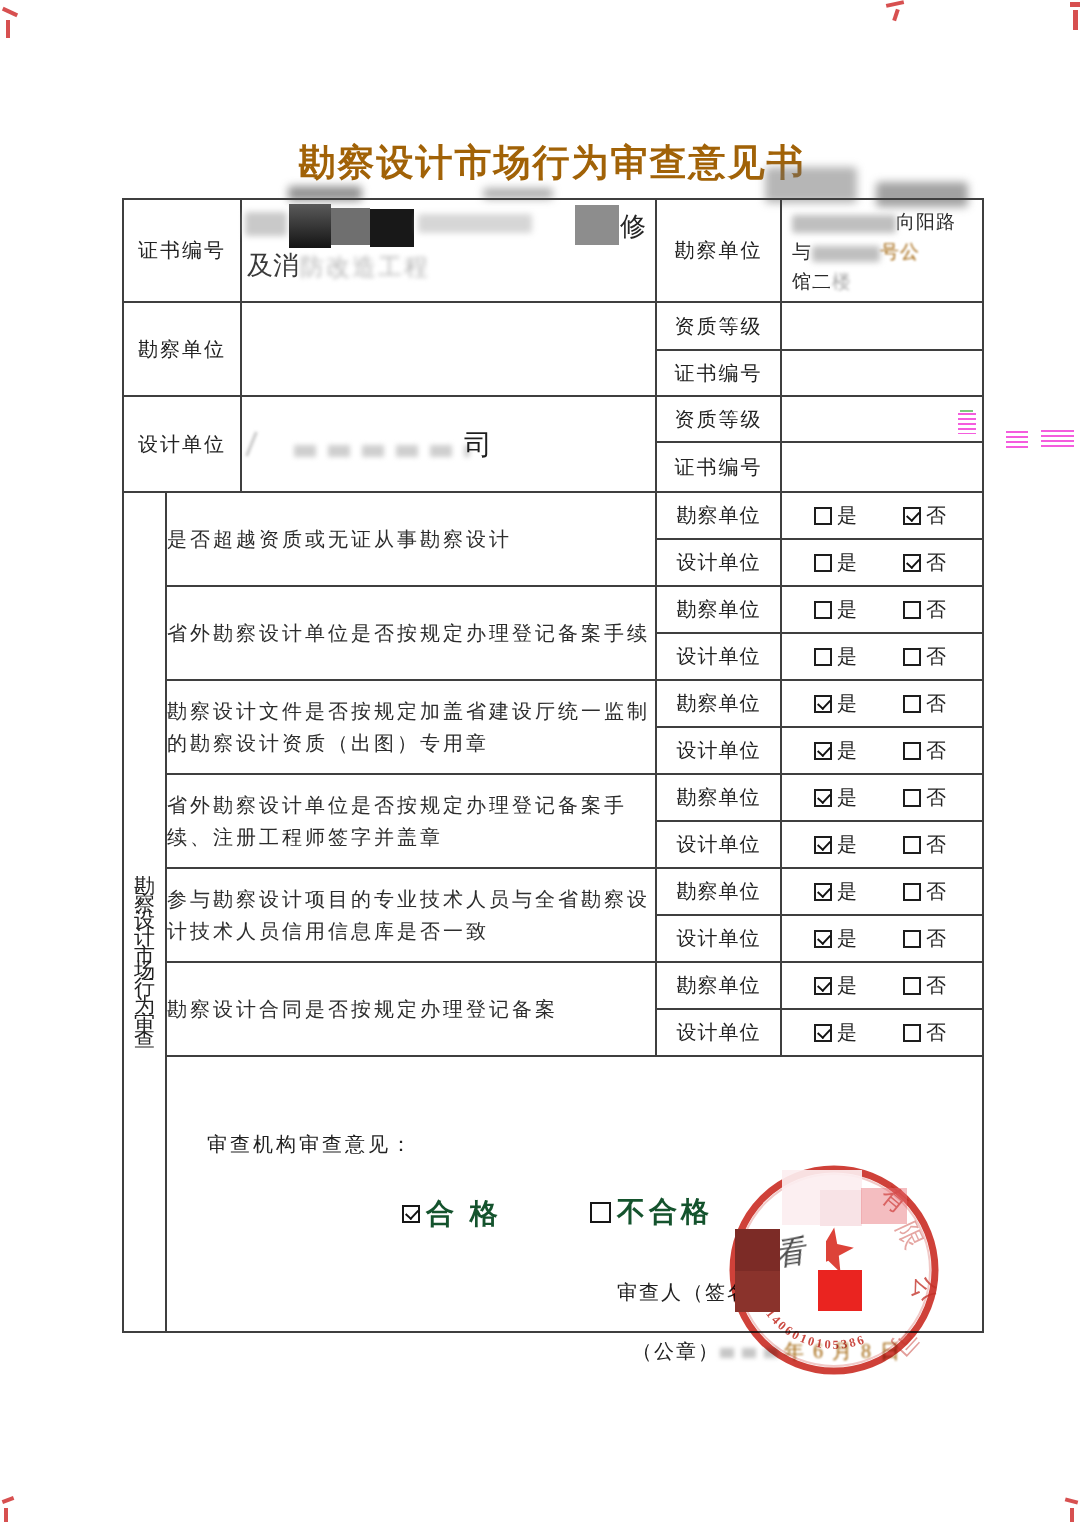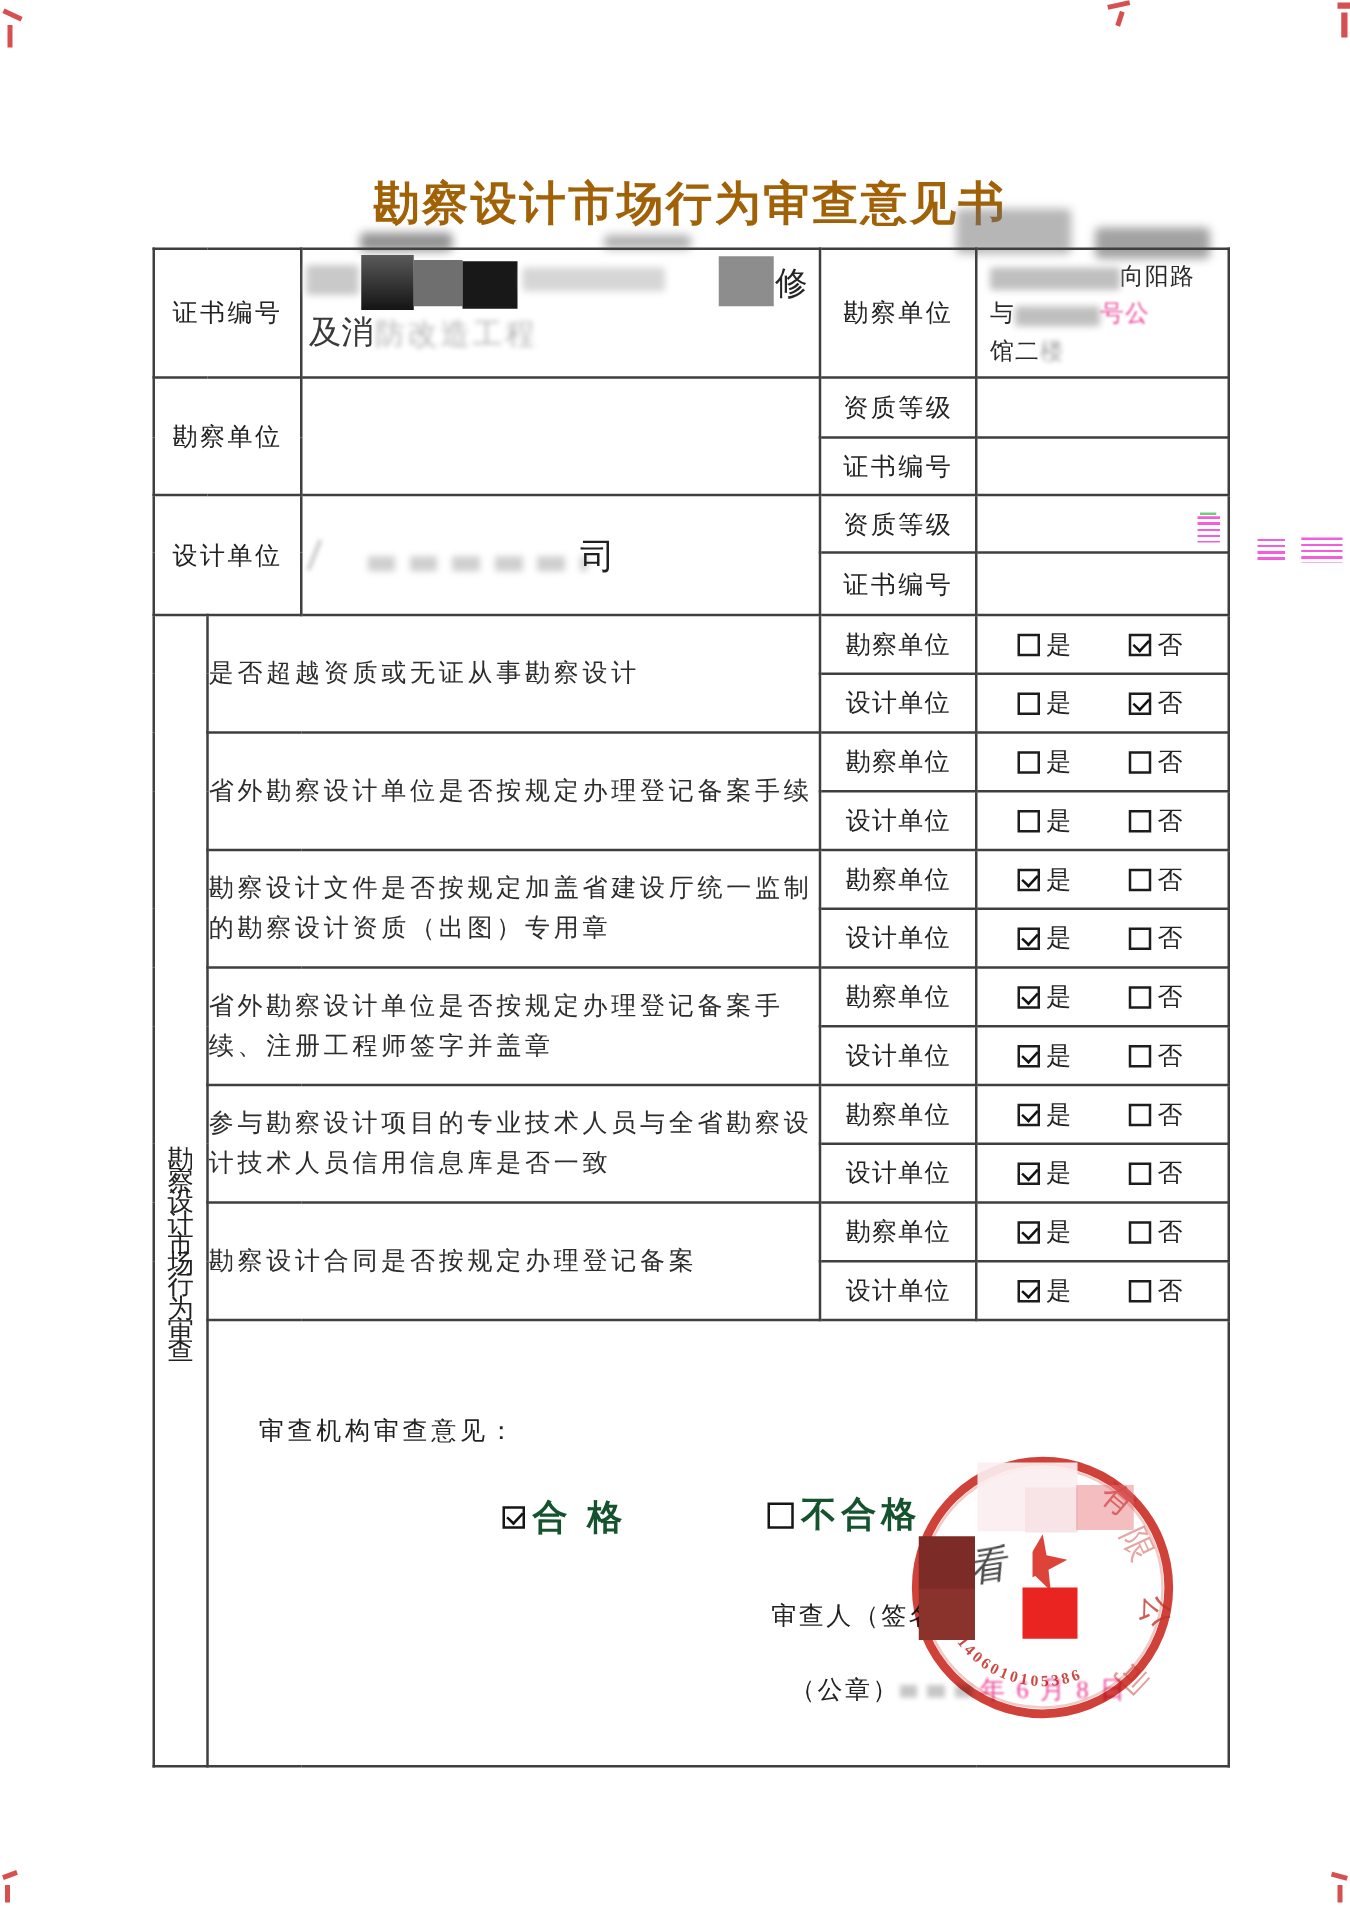--- a/index.html
+++ b/index.html
@@ -7,21 +7,21 @@
         font-family:"Liberation Serif","DejaVu Serif",serif;color:#1c1c1c;}
 
   
   .doc-title{position:absolute;left:110px;top:138px;width:884px;text-align:center;
              font-family:"Liberation Sans","DejaVu Sans",sans-serif;
              font-weight:bold;font-size:37px;letter-spacing:2px;color:#a16207;}
 
   
   table.form{position:absolute;left:122px;top:198px;width:860px;border-collapse:collapse;table-layout:fixed;}
   table.form td{border:2px solid #3f3f3f;font-size:20px;padding:0;vertical-align:middle;}
-  .h75{height:75px}.h48{height:48px}.h46{height:46px}.h50{height:50px}.hq{height:47px}.hop{height:357px}
+  .h75{height:75px}.h48{height:48px}.h46{height:46px}.h50{height:50px}.hq{height:47px}.hop{height:276px}
   .lab{text-align:center;letter-spacing:2px;color:#222;}
   .q-cell{padding:4px 8px 4px 14px;line-height:32px;letter-spacing:3px;color:#2d2d2d;vertical-align:middle;}
   .unit-cell{text-align:center;letter-spacing:1px;color:#242424;}
   .val-cell{position:relative;}
 
   
   .check-flex{display:flex;justify-content:space-between;align-items:center;padding:0 36px 0 32px;}
   .pair{display:flex;align-items:center;}
   .cb{box-sizing:border-box;width:18px;height:18px;border:2px solid #1d1d1d;background:#fff;
       display:inline-block;position:relative;margin-right:5px;flex:none;}
@@ -37,21 +37,21 @@
   
   .pn{position:absolute;left:0;top:0;width:100%;height:100%;}
   .pn .blurbar{position:absolute;background:#c9c9c9;filter:blur(3px);border-radius:2px;}
   .pn .block{position:absolute;}
   .tx-dark{position:absolute;font-size:26px;color:#252525;filter:blur(.4px);}
   .tx-faint{position:absolute;font-size:24px;color:#b5b5b5;filter:blur(2.2px);letter-spacing:2px;}
 
   
   .addr{padding:7px 8px 4px 10px;font-size:19px;line-height:30px;letter-spacing:1px;color:#2a2a2a;}
   .smudge-inline{display:inline-block;vertical-align:middle;background:#bfbfbf;filter:blur(3px);border-radius:2px;}
-  .soft{color:#ec4899;filter:blur(.8px);font-family:Liberation Serif, serif;}
+  .soft{color:#a16207;filter:blur(.8px);font-family:Liberation Serif, serif;}
   .softer{color:#a8a8a8;filter:blur(1.6px);}
 
   
   .dsn{position:absolute;left:0;top:0;width:100%;height:100%;}
   .dsn .stroke{position:absolute;left:8px;top:34px;width:3px;height:26px;background:#c7c7c7;filter:blur(1.5px);transform:rotate(22deg);}
   .dsn .dashes{position:absolute;left:52px;top:48px;width:176px;height:12px;filter:blur(2.5px);
        background:repeating-linear-gradient(90deg,#cfcfcf 0 22px,transparent 22px 34px);}
   .dsn .tail{position:absolute;left:222px;top:29px;font-size:28px;color:#1f1f1f;}
 
   
@@ -359,21 +359,21 @@
     </tr>
 
     <tr class="hop">
       <td colspan="4" class="op-cell">
         <div class="op-heading">审查机构审查意见：</div>
 
         <div class="op-choice" style="left:235px;top:138px;">
           <span class="cb2 sm on"></span>
           <span class="big-label">合 格</span>
         </div>
-        <div class="op-choice" style="left:447px;top:136px;">
+        <div class="op-choice" style="left:423px;top:136px;">
           <span class="cb2 lg"></span>
           <span class="big-label">不合格</span>
         </div>
 
         <div class="op-line" style="left:450px;top:222px;">
           <span>审查人（签名</span>
         </div>
         <div class="op-line" style="left:465px;top:281px;">
           <span>（公章）</span><span class="gapbar"></span><span class="soft">年 6 月 8 日</span>
         </div>

